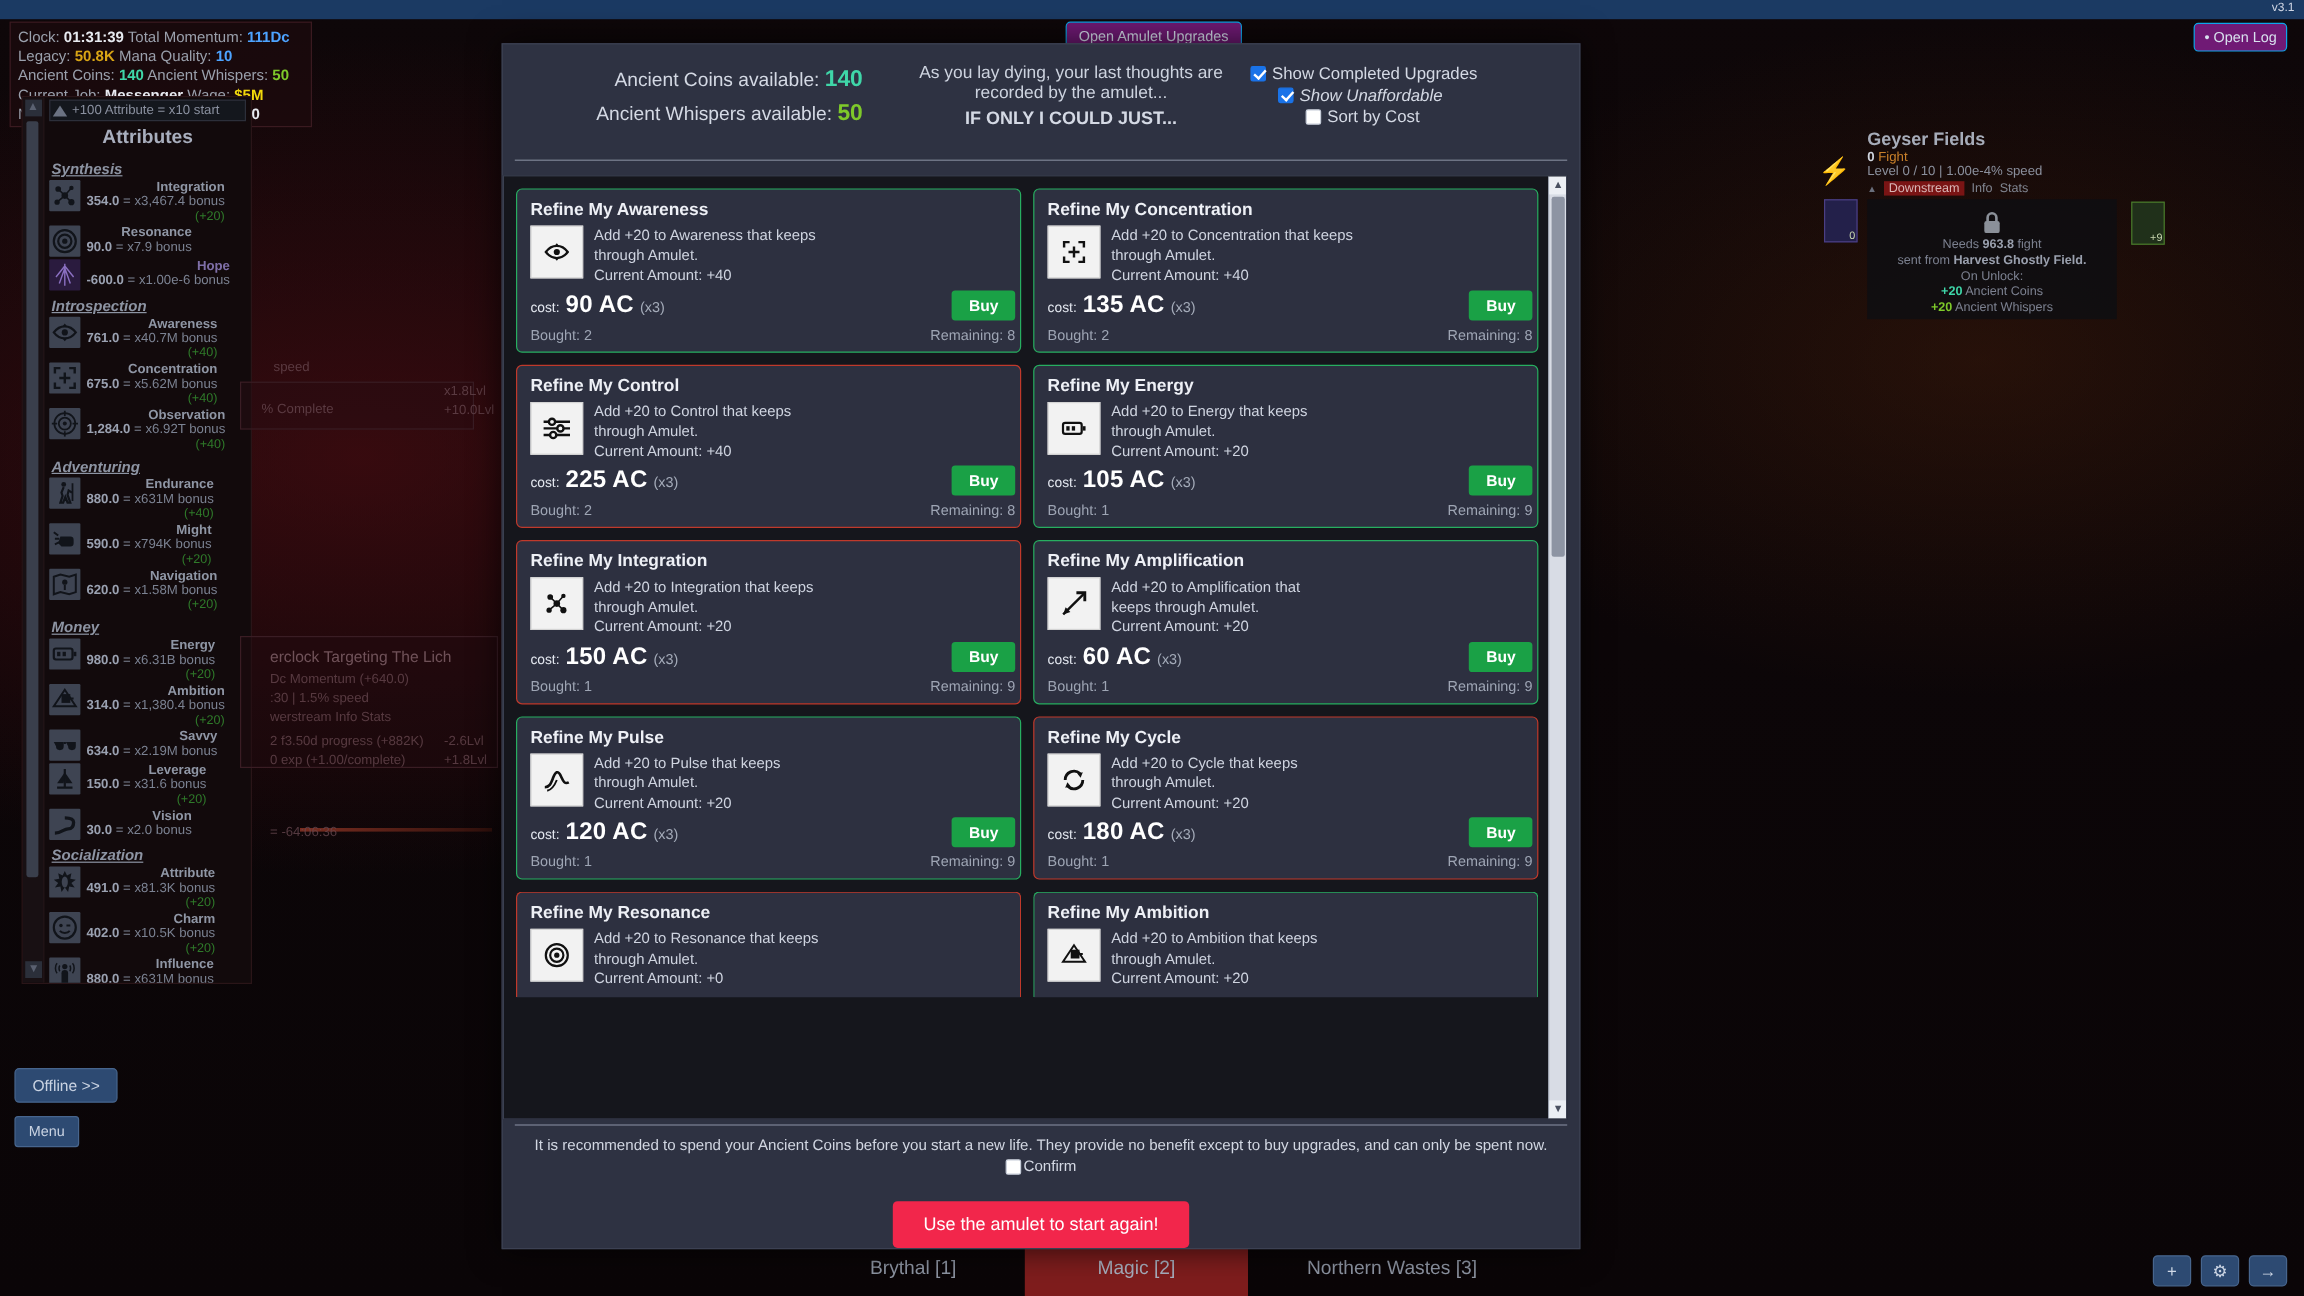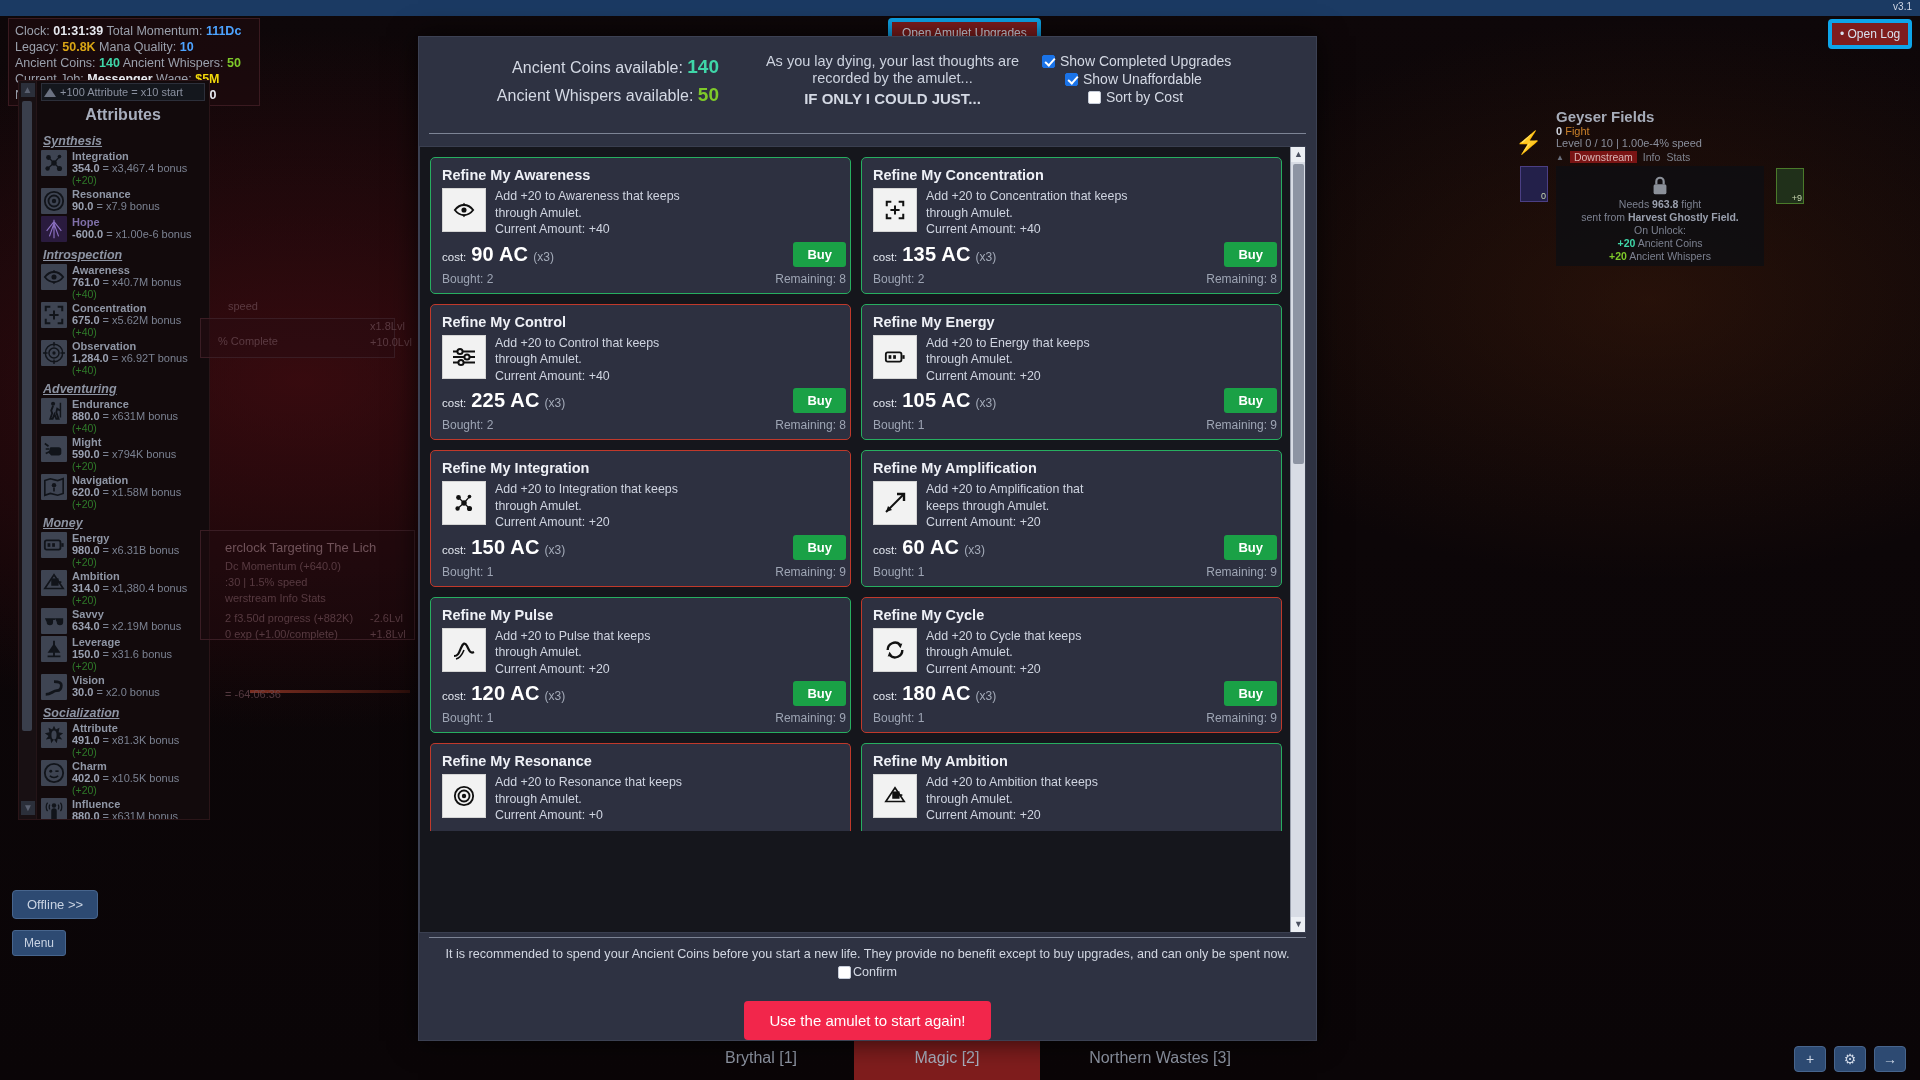--- a/index.html
+++ b/index.html
@@ -22,22 +22,22 @@
     position: absolute; top: 0; left: 0; width: 1920px; height: 16px;
     background: #1b3a63;
   }
   #ver {
     position: absolute; top: 1px; right: 8px;
     color: #cfd6e4; font-size: 10px;
   }
   
   .pill-btn {
     position: absolute;
-    background: #7f1d1d; color: #d8e0ee;
-    border: 4px solid #0ea5e9; border-radius: 4px;
+    background: #701a75; color: #d8e0ee;
+    border: 1px solid #0ea5e9; border-radius: 4px;
     font-size: 12px; padding: 4px 10px; white-space: nowrap;
   }
   #open-amulet { top: 18px; left: 888px; }
   #open-log { top: 19px; left: 1828px; border-radius: 4px; padding: 4px 8px;}
   
   #stats-block {
     position: absolute; top: 18px; left: 8px; width: 252px;
     background: rgba(30,10,14,0.66);
     border: 1px solid #3a1a20;
     padding: 4px 6px 2px 6px;
@@ -86,21 +86,21 @@
     border-right: 6px solid transparent; border-bottom: 9px solid #6b7282;
   }
   .attr-title {
     text-align: center; font-size: 16px; font-weight: bold;
     color: #a8aebd; padding: 2px 0 4px 0;
   }
   .attr-group {
     font-style: italic; font-weight: bold; font-size: 12.5px;
     color: #8d94a3; text-decoration: underline; margin: 6px 0 2px 2px;
   }
-  .attr-row { display: flex; gap: 5px; margin-bottom: 2px; align-items: flex-start; }
+  .attr-row { display: flex; gap: 5px; margin-bottom: 2px; align-items: flex-start; text-align: right; }
   .attr-ico {
     width: 26px; height: 26px; flex: 0 0 26px;
     background: #3e4452; border-radius: 1px;
     display: flex; align-items: center; justify-content: center;
     color: #11141a; font-size: 15px; line-height: 1;
     overflow: hidden;
   }
   .attr-ico.hope { background: #2a1b3e; color: #8a6fc0; }
   .attr-txt { min-width: 0; }
   .attr-nm { font-weight: bold; color: #8f96a5; font-size: 11px; }
@@ -194,21 +194,21 @@
     padding: 16px 24px 10px 24px;
     height: 96px; flex: 0 0 auto;
   }
   #hdr-left { width: 300px; font-size: 16px; line-height: 1.45; text-align: right; padding-right: 24px;}
   #hdr-mid { flex: 1; text-align: center; }
   #hdr-mid .h-title { font-size: 21px; margin-bottom: 2px; }
   #hdr-mid .h-sub { font-size: 14.5px; line-height: 1.2; color: #cdd3df; }
   #hdr-mid .h-bold { font-size: 15px; font-weight: bold; margin-top: 2px; }
   #hdr-right { width: 250px; font-size: 14px; }
   .cbrow { display: flex; align-items: center; justify-content: flex-start; gap: 5px; margin-bottom: 2px; white-space: nowrap; }
-  .cbrow.r2 { padding-left: 23px; }
+  .cbrow.r2 { padding-left: 23px; font-style: italic; }
   .cbrow.r3 { padding-left: 46px; }
   .cb {
     width: 13px; height: 13px; flex: 0 0 13px;
     background: #ffffff; border: 1px solid #c6ccd8; border-radius: 2px;
     position: relative;
   }
   .cb.checked { background: #1a73e8; border-color: #1a73e8; }
   .cb.checked::after {
     content: ""; position: absolute; left: 3.5px; top: 0.5px;
     width: 4px; height: 8px; border: solid #fff;

